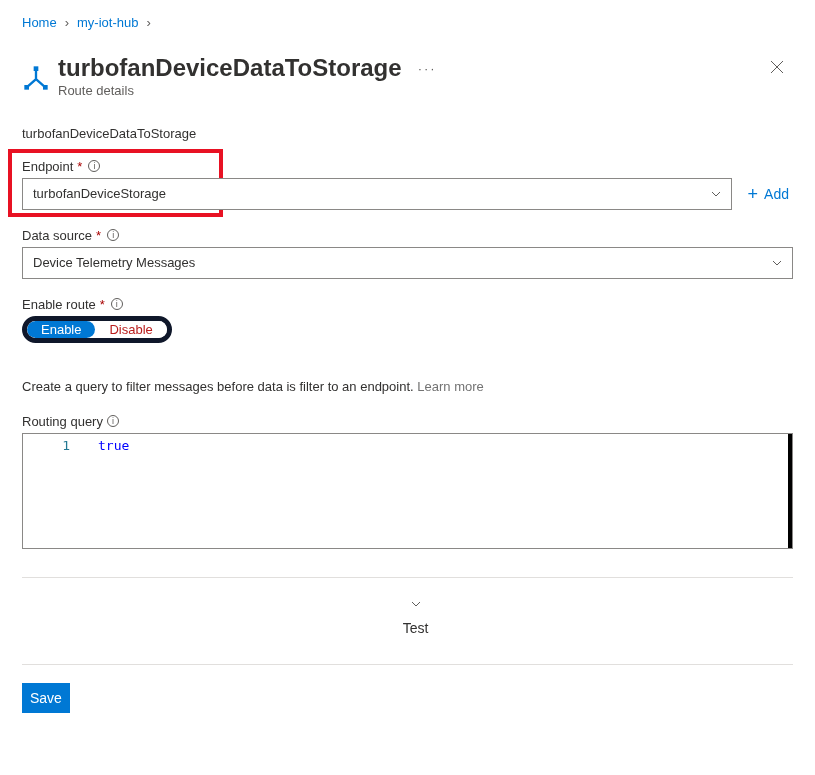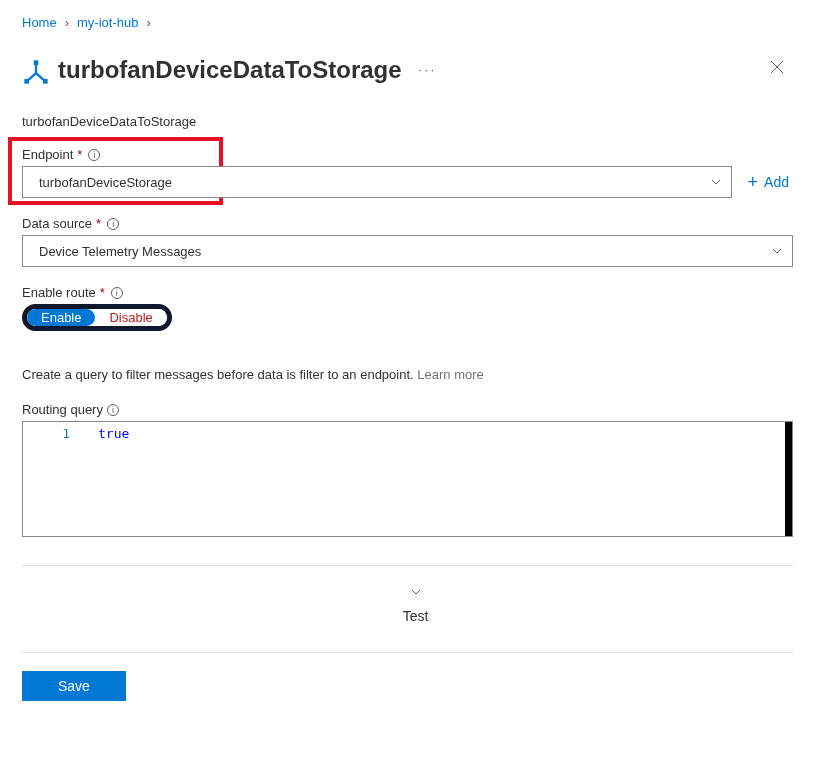--- a/index.html
+++ b/index.html
@@ -111,21 +111,21 @@
       align-items: center;
       gap: 12px;
     }
     .select-wrap {
       position: relative;
       flex: 1;
     }
     .text-select {
       width: 100%;
       height: 32px;
-      padding: 0 30px 0 16px;
+      padding: 0 30px 0 10px;
       border: 1px solid #8a8886;
       font-size: 13px;
       color: #323130;
       background: #fff;
       font-family: inherit;
       text-align: left;
       cursor: pointer;
     }
     .chevron-down {
       position: absolute;
@@ -200,21 +200,21 @@
       width: 55px;
       text-align: right;
       padding: 4px 8px 0 0;
       color: #237893;
       user-select: none;
       border-right: none;
     }
     .editor-content {
       flex: 1;
       padding: 4px 20px 0;
-      border-right: 7px solid #000000;
+      border-right: 4px solid #000000;
     }
     .kw {
       color: #0000ff;
     }
     .divider {
       border: none;
       border-top: 1px solid #e1dfdd;
       margin: 28px 0 16px;
     }
     .expander {
@@ -229,21 +229,21 @@
     }
     .footer {
       border-top: 1px solid #e1dfdd;
       padding-top: 18px;
       margin-top: 24px;
     }
     .save-btn {
       background: #0078d4;
       color: #fff;
       border: none;
-      padding: 7px 36px;
+      padding: 7px 8px;
       font-size: 14px;
       cursor: pointer;
       font-family: inherit;
     }
     .endpoint-section {
       position: relative;
     }
   </style>
 </head>
 <body>
@@ -261,20 +261,21 @@
       <rect x="10" y="2" width="4" height="4"></rect>
       <rect x="2" y="18" width="4" height="4"></rect>
       <rect x="18" y="18" width="4" height="4"></rect>
       <path d="M12 6 L12 13 L4 20 M12 13 L20 20" stroke="currentColor" stroke-width="2" fill="none"></path>
     </svg>
     <div class="title-block">
       <div style="display:flex;align-items:center;gap:4px;">
         <h1>turbofanDeviceDataToStorage</h1>
         <span class="more-btn">···</span>
       </div>
+      <div class="subtitle">Route details</div>
     </div>
   </div>
   <button class="close-btn">
     <svg width="16" height="16" viewBox="0 0 16 16" stroke="currentColor" stroke-width="1">
       <line x1="2" y1="2" x2="14" y2="14"></line>
       <line x1="14" y1="2" x2="2" y2="14"></line>
     </svg>
   </button>
 </div>
 

